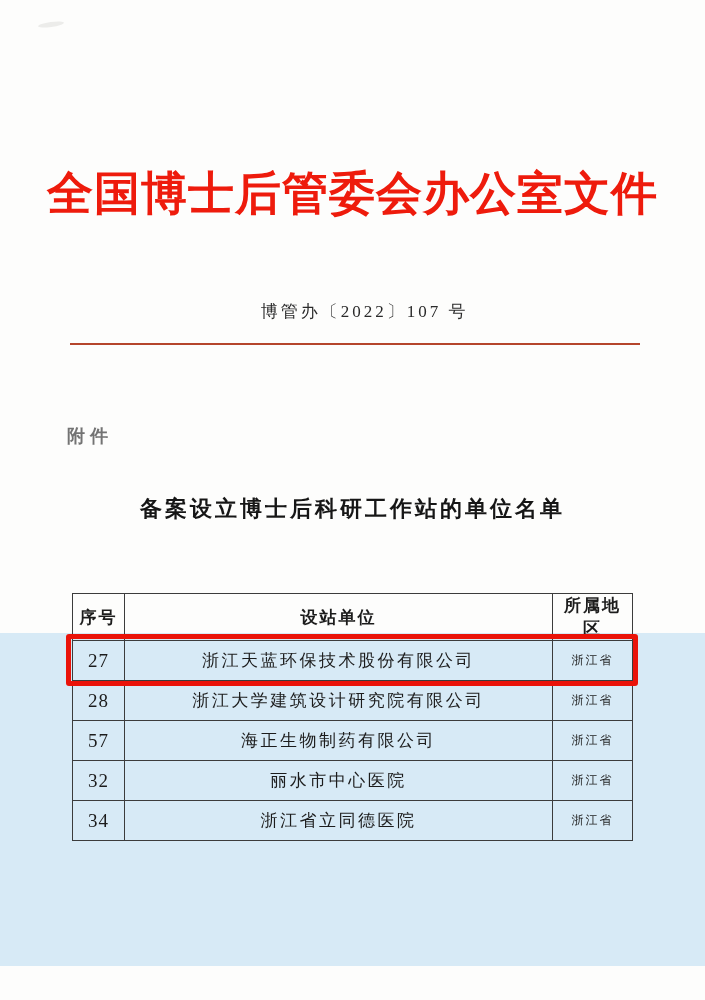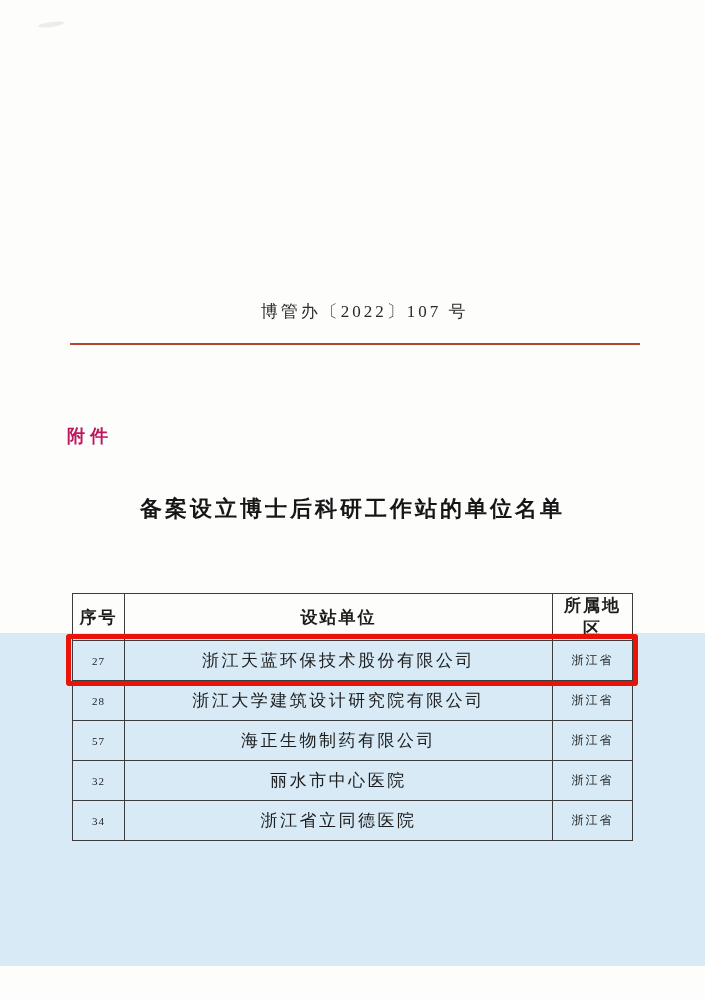--- a/index.html
+++ b/index.html
@@ -65,21 +65,21 @@
     height: 2px;
     background: var(--rule-red);
   }
   .attachment {
     position: absolute;
     top: 424px;
     left: 67px;
     font-size: 18px;
     font-weight: 700;
     letter-spacing: 5px;
-    color: #be185d;
+    color: #737373;
   }
   .table-title {
     position: absolute;
     top: 494px;
     left: 0;
     width: 100%;
     margin: 0;
     text-align: center;
     font-size: 22px;
     font-weight: 700;
@@ -104,21 +104,21 @@
     vertical-align: middle;
     background: transparent;
     font-weight: 400;
   }
   .units-table th {
     font-weight: 700;
     font-size: 17px;
     letter-spacing: 2px;
   }
   .units-table td.no {
-    font-size: 11px;
+    font-size: 19px;
     letter-spacing: 1px;
   }
   .units-table td.unit {
     font-size: 17px;
     letter-spacing: 2.5px;
   }
   .units-table td.region {
     font-size: 12px;
     letter-spacing: 2px;
   }
@@ -142,20 +142,21 @@
   }
 </style>
 </head>
 <body>
 
 <div class="page">
 
   <div class="artifact-tl"></div>
   <div class="blue-band"></div>
 
+  <h1 class="doc-title">全国博士后管委会办公室文件</h1>
 
   <div class="doc-number">博管办〔2022〕107 号</div>
 
   <div class="red-rule"></div>
 
   <div class="attachment">附件</div>
 
   <h2 class="table-title">备案设立博士后科研工作站的单位名单</h2>
 
   <table class="units-table">

